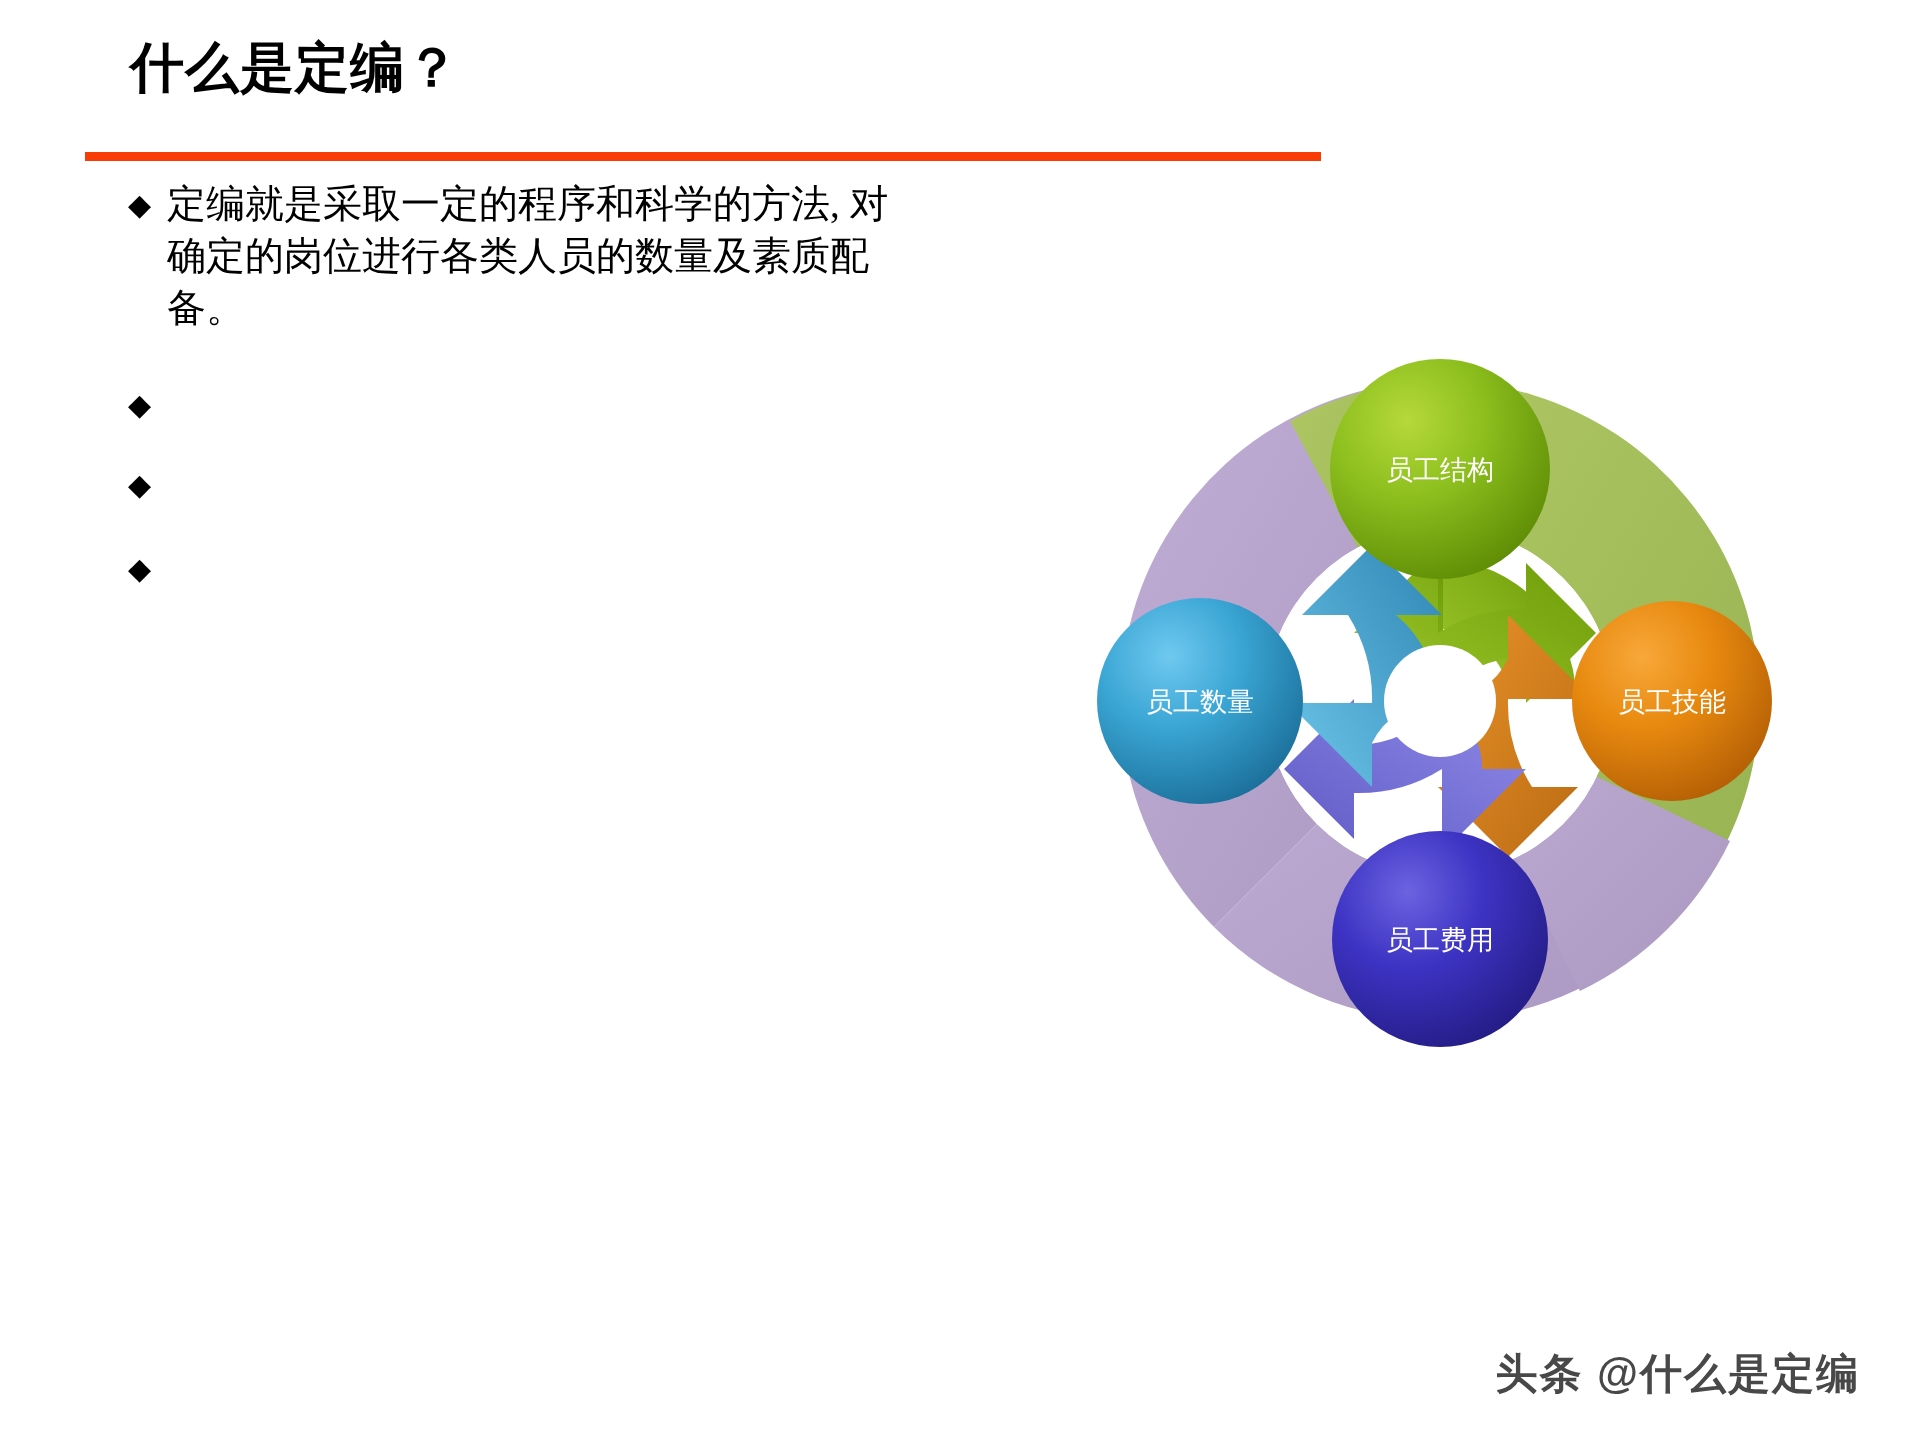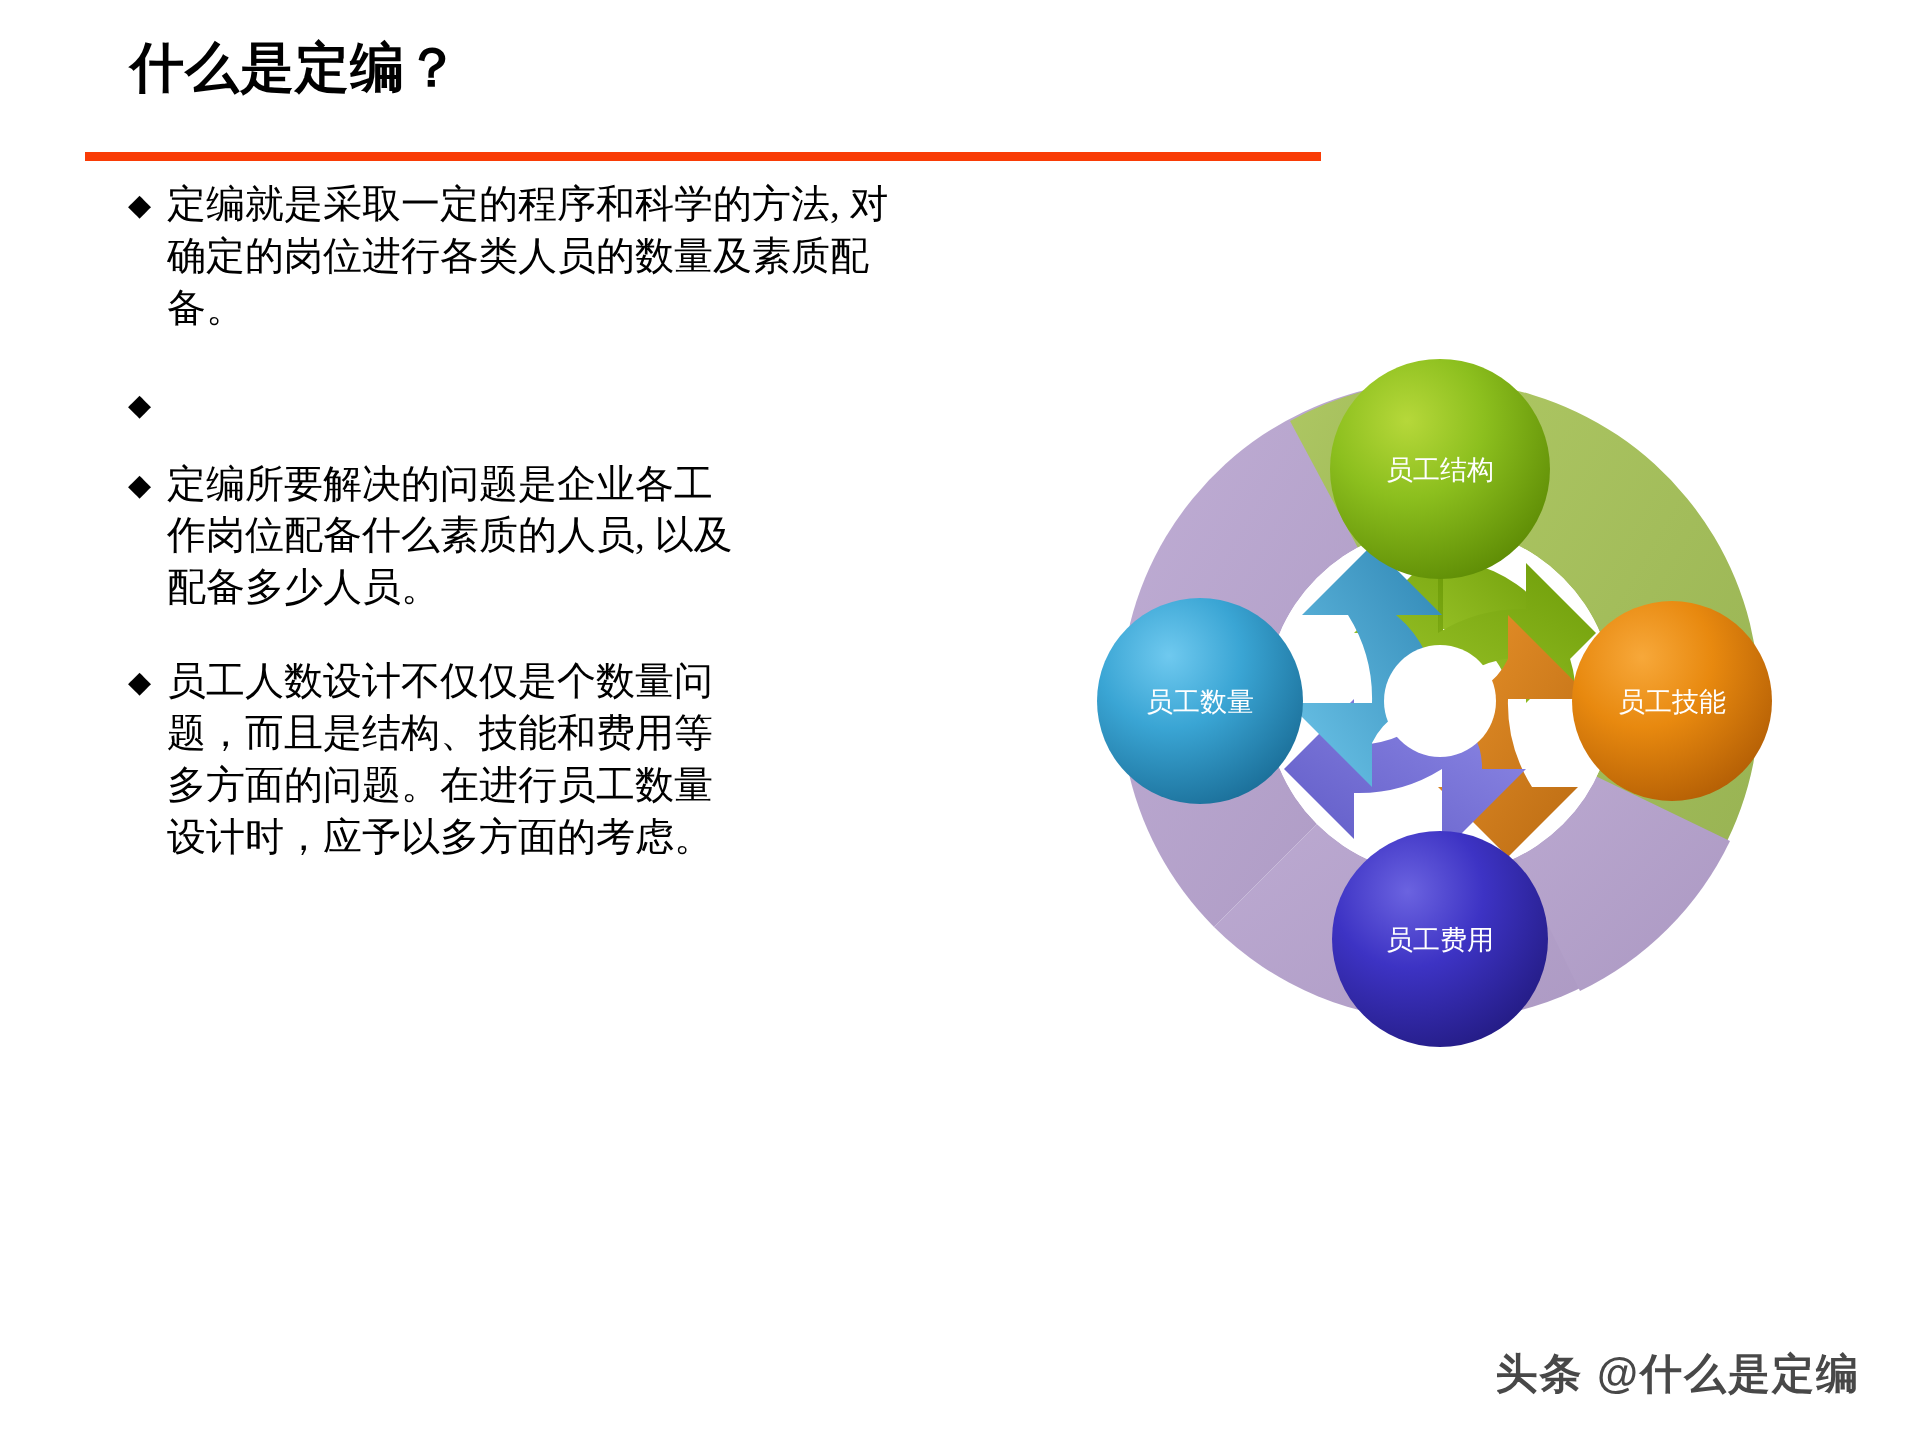--- a/index.html
+++ b/index.html
@@ -114,26 +114,24 @@
     <span class="bullet-marker">◆</span>
     <span class="bullet-text">定编就是采取一定的程序和科学的方法, 对确定的岗位进行各类人员的数量及素质配备。</span>
   </div>
 
   <div class="bullet-item b2 narrow">
     <span class="bullet-marker">◆</span>
   </div>
 
   <div class="bullet-item b3 narrow">
     <span class="bullet-marker">◆</span>
-    <span class="bullet-text">定编所要解决的问题是企业各工作岗位配备什么素质的人员, 以及配备多少人员。</span>
   </div>
 
   <div class="bullet-item b4 narrow">
     <span class="bullet-marker">◆</span>
-    <span class="bullet-text">员工人数设计不仅仅是个数量问题，而且是结构、技能和费用等多方面的问题。在进行员工数量设计时，应予以多方面的考虑。</span>
   </div>
 
 </div>
 
 <div id="diagram">
   <svg viewBox="0 0 800 800" xmlns="http://www.w3.org/2000/svg">
     <defs>
       <radialGradient id="gradGreen" cx="35%" cy="28%" r="78%">
         <stop offset="0%" stop-color="#b6d83a"></stop>
         <stop offset="45%" stop-color="#8cbf1e"></stop>

